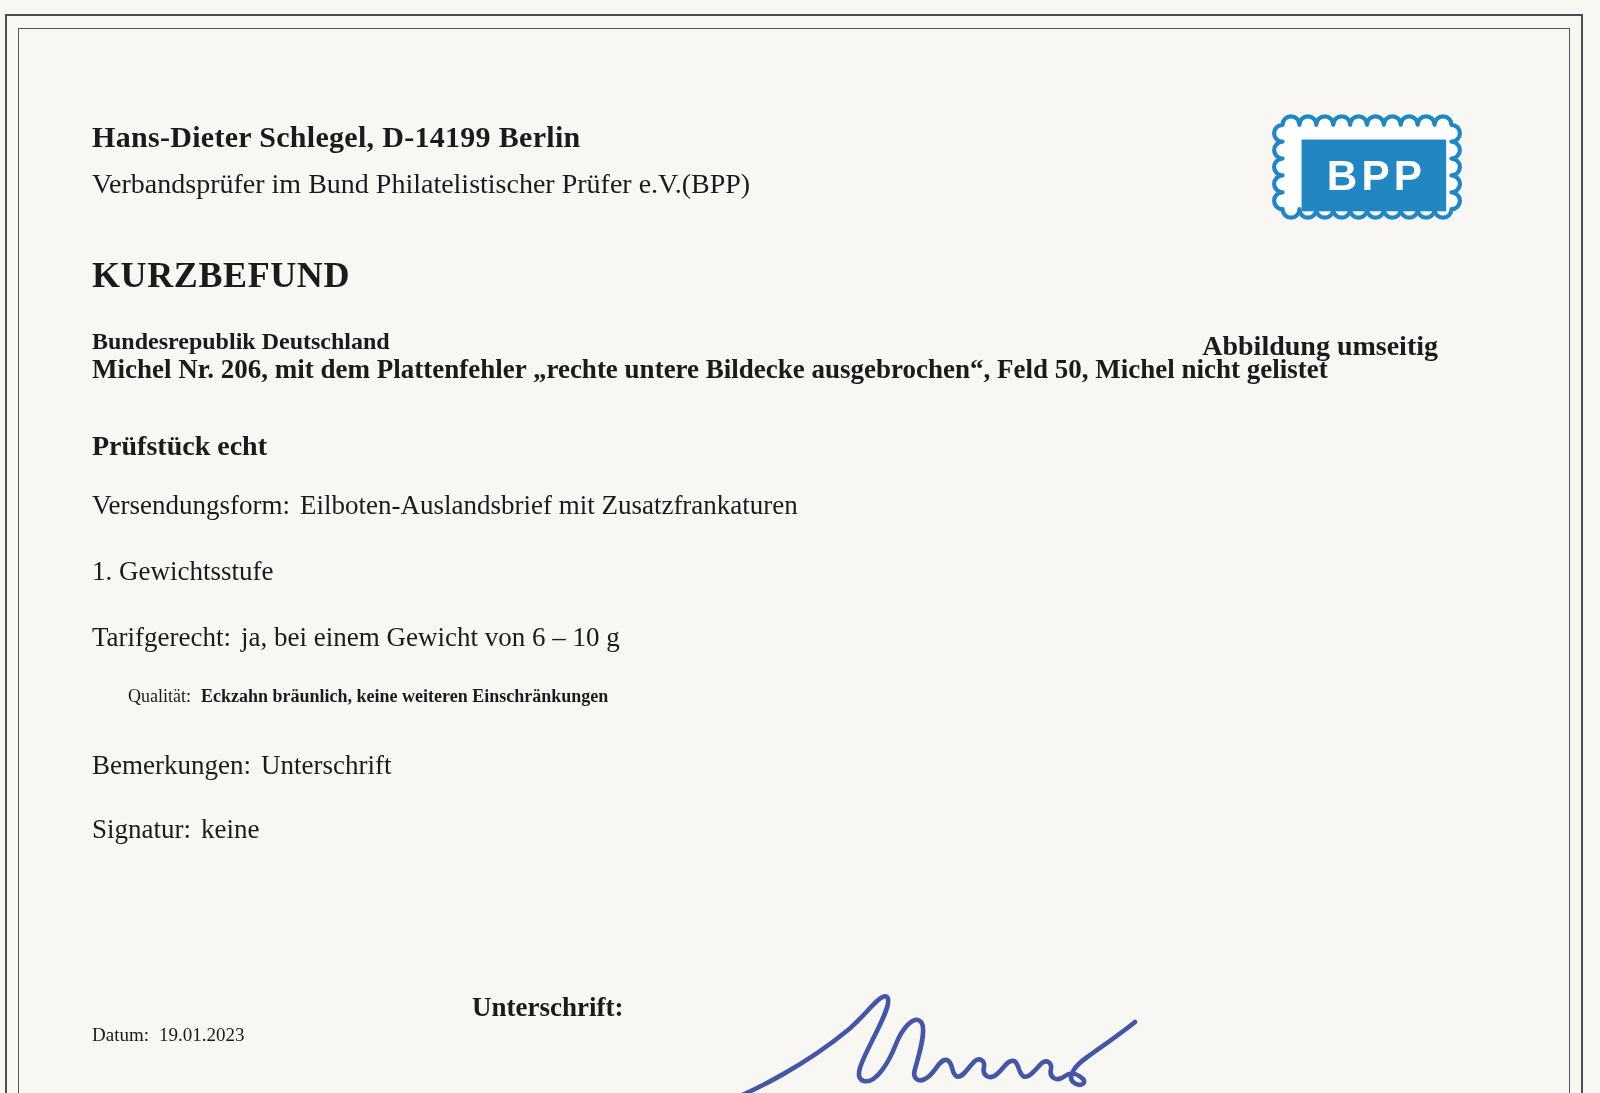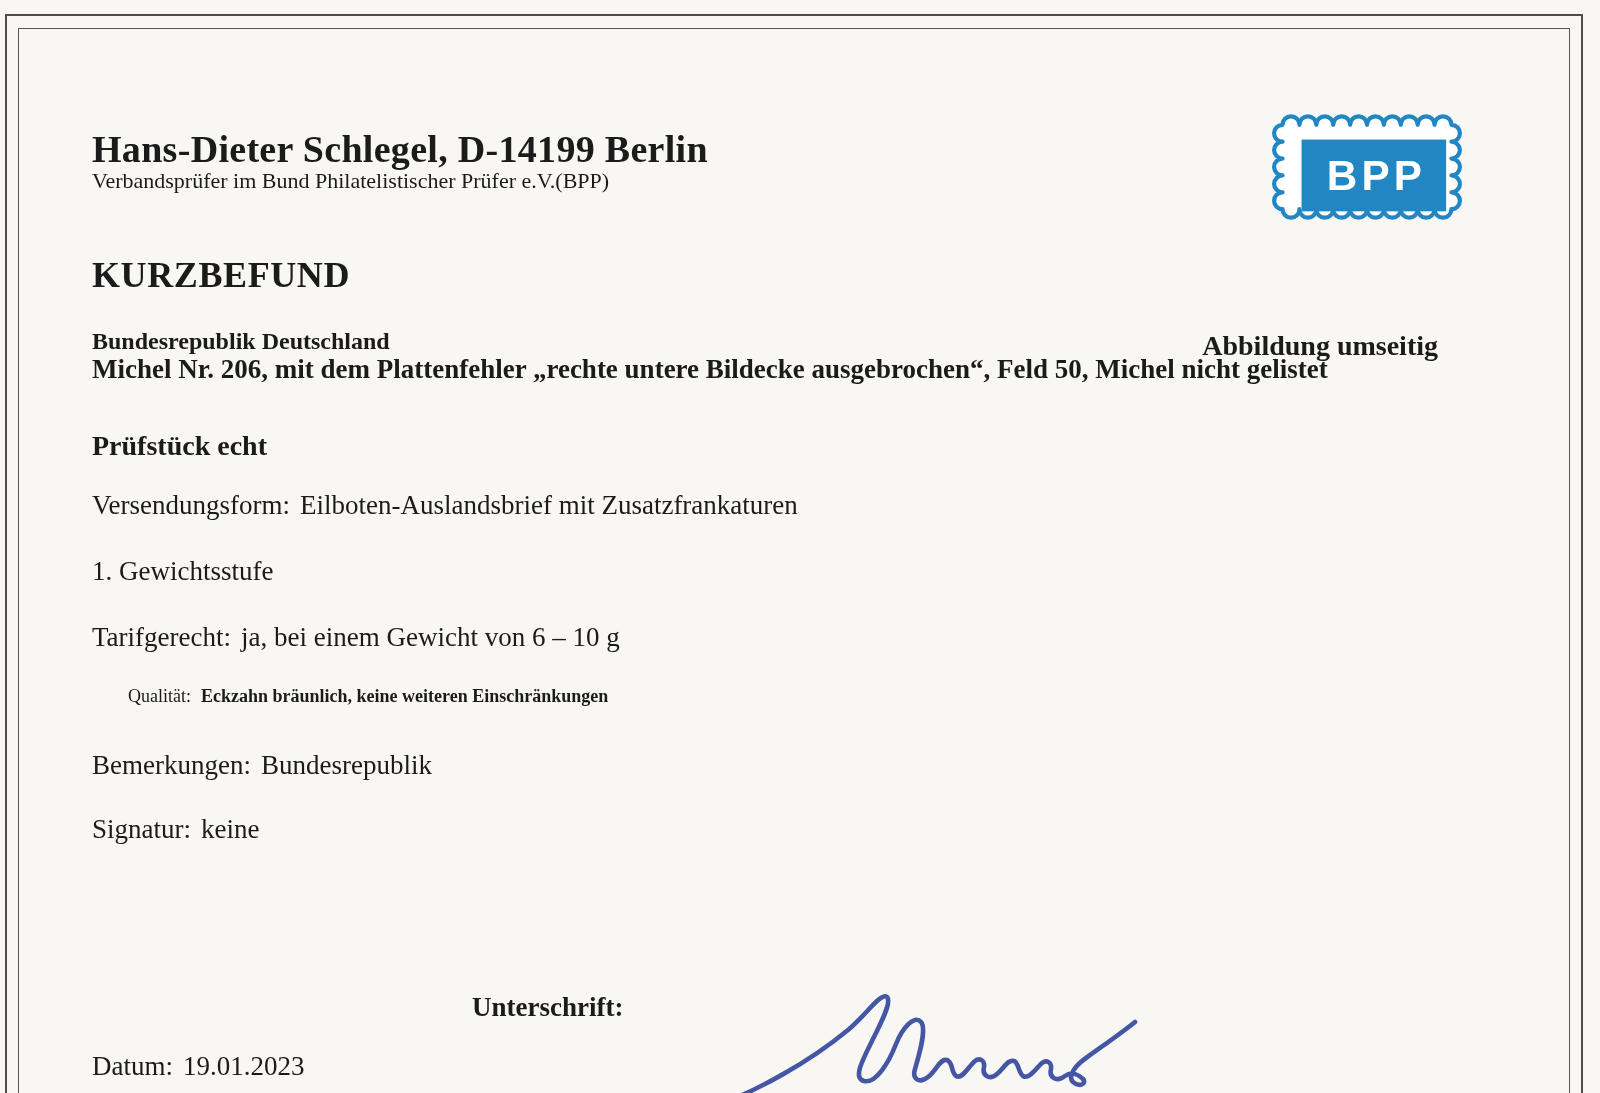--- a/index.html
+++ b/index.html
@@ -25,41 +25,41 @@
   }
   .frame-inner {
     position: absolute;
     left: 18px; top: 28px; right: 30px; bottom: -6px;
     border: 1.5px solid #55555a;
     border-bottom: none;
     pointer-events: none;
   }
   .abs { position: absolute; line-height: 1.15; white-space: nowrap; }
 
-  .examiner-name   { left: 92px; top: 128px; font-size: 38px; font-weight: 700; letter-spacing: 0.3px; }
-  .examiner-role   { left: 92px; top: 168px; font-size: 22px; }
+  .examiner-name   { left: 92px; top: 120px; font-size: 30px; font-weight: 700; letter-spacing: 0.3px; }
+  .examiner-role   { left: 92px; top: 168px; font-size: 28px; }
 
   .logo-wrap       { left: 1272px; top: 114px; width: 190px; height: 106px; }
 
   .doc-title       { left: 92px; top: 255px; font-size: 36px; font-weight: 700; letter-spacing: 0.6px; }
 
   .country-line    { left: 92px;  top: 328px; font-size: 24px; font-weight: 700; }
   .illustration    { right: 162px; top: 330px; font-size: 28px; font-weight: 700; }
   .item-line       { left: 92px;  top: 354px; font-size: 27px; font-weight: 700; }
 
   .verdict-line    { left: 92px; top: 430px; font-size: 28px; font-weight: 700; }
 
   .row-versendung  { left: 92px; top: 490px; font-size: 27px; }
   .row-gewicht     { left: 92px; top: 556px; font-size: 27px; }
   .row-tarif       { left: 92px; top: 622px; font-size: 27px; }
   .row-qualitaet   { left: 92px; top: 686px; font-size: 18px; margin-left: 36px; }
   .row-bemerkungen { left: 92px; top: 750px; font-size: 27px; }
   .row-signatur    { left: 92px; top: 814px; font-size: 27px; text-align: right; }
 
-  .row-datum       { left: 92px;  top: 1051px; font-size: 27px; }
+  .row-datum       { left: 92px;  top: 1024px; font-size: 19px; }
   .caption-unterschrift { left: 472px; top: 992px; font-size: 27px; font-weight: bold; }
 
   .label { margin-right: 10px; }
   .val-bold { font-weight: 700; }
 
   .signature-wrap { left: 688px; top: 978px; width: 500px; height: 115px; }
 </style>
 </head>
 <body>
 
@@ -100,21 +100,21 @@
 
 <div class="abs row-tarif">
   <span class="label">Tarifgerecht:</span><span>ja, bei einem Gewicht von 6 – 10 g</span>
 </div>
 
 <div class="abs row-qualitaet">
   <span class="label">Qualität:</span><span class="val-bold">Eckzahn bräunlich, keine weiteren Einschränkungen</span>
 </div>
 
 <div class="abs row-bemerkungen">
-  <span class="label">Bemerkungen:</span><span>Bundesrepublik</span>
+  <span class="label">Bemerkungen:</span><span>Unterschrift</span>
 </div>
 
 <div class="abs row-signatur">
   <span class="label">Signatur:</span><span>keine</span>
 </div>
 
 <div class="abs row-datum">
   <span class="label">Datum:</span><span>19.01.2023</span>
 </div>
 

